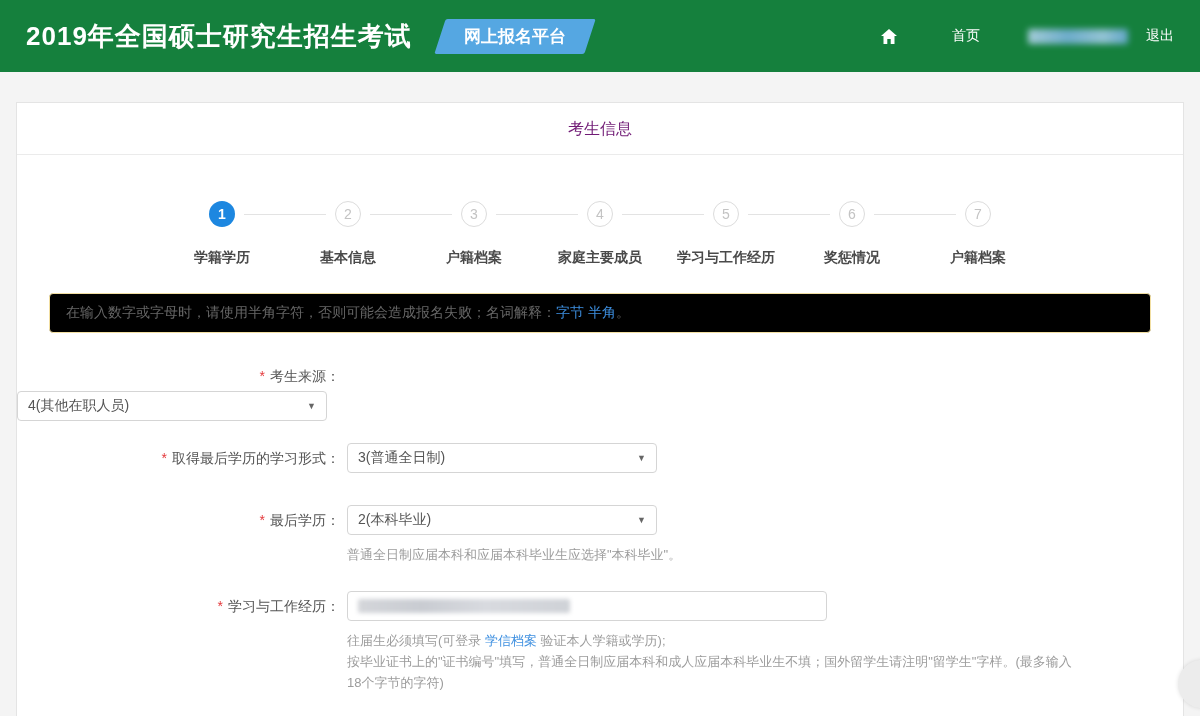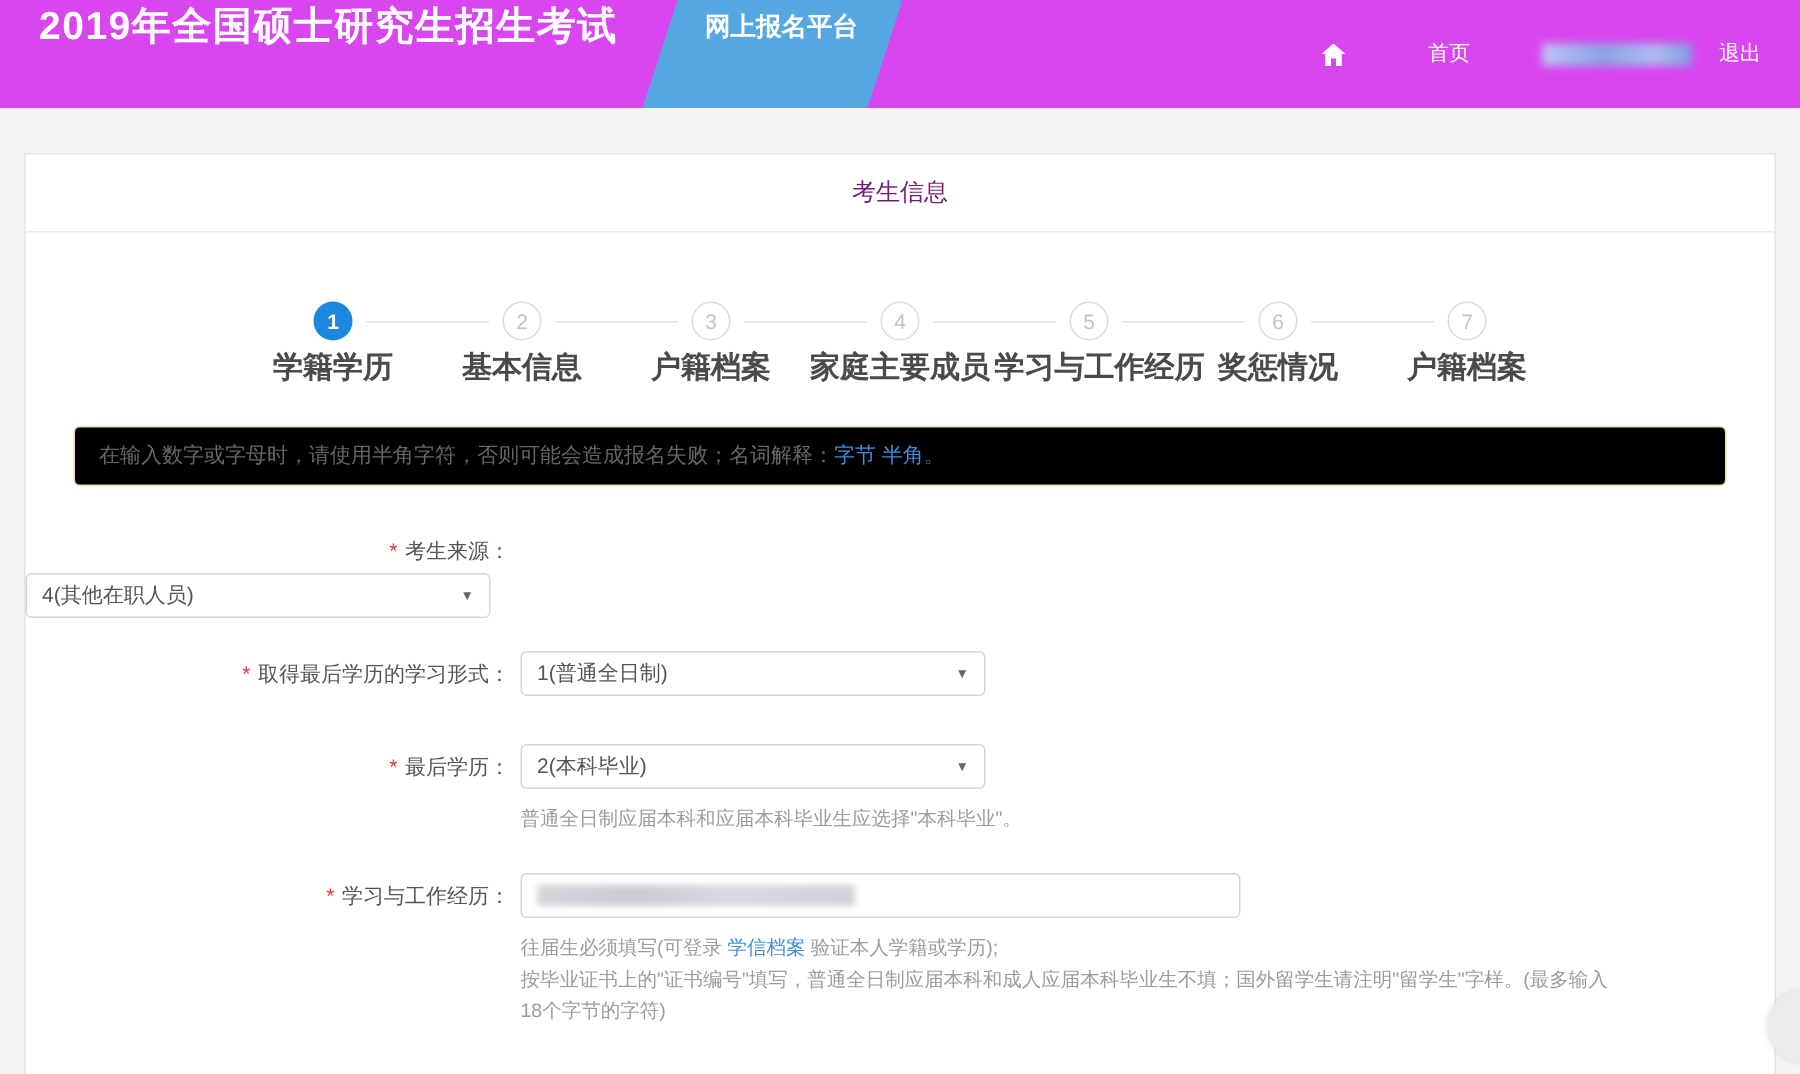--- a/index.html
+++ b/index.html
@@ -4,22 +4,22 @@
 <style>
   * { box-sizing: border-box; margin: 0; padding: 0; }
   html, body { width: 1200px; height: 716px; overflow: hidden; }
   body {
     background: #f4f4f4;
     font-family: "Liberation Sans", "DejaVu Sans", sans-serif;
     position: relative;
   }
   
   .topbar {
-    height: 72px; background: #d946ef;
-    display: flex; 
+    height: 72px; background: #15803d;
+    display: flex; align-items: center;
     padding: 0 26px;
   }
   .brand-title {
     color: #fff; font-size: 26px; font-weight: bold; letter-spacing: 1px;
     white-space: nowrap;
   }
   .brand-badge {
     margin-left: 28px; background: #55a7e2; padding: 6px 24px;
     transform: skewX(-18deg); border-radius: 2px;
   }
@@ -61,21 +61,21 @@
   .step.active .step-circle {
     background: #1d87e0; border-color: #1d87e0; color: #fff; font-weight: bold;
     line-height: 26px; border: none;
   }
   .step:not(:last-child)::after {
     content: ""; position: absolute; top: 13px;
     left: calc(50% + 22px); width: calc(100% - 44px);
     height: 1px; background: #e3e3e3; z-index: 1;
   }
   .step-label {
-    margin-top: 4px; font-size: 20px; font-weight: bold;
+    margin-top: 22px; font-size: 14px; font-weight: bold;
     color: #4a4a4a; white-space: nowrap;
   }
 
   
   .notice {
     margin: 26px 32px 0; background: #000000;
     border: 1px solid #f2dfa2; border-radius: 4px;
     padding: 10px 16px; font-size: 14px; color: #666;
   }
   .notice a, .helper a { color: #3d8fe0; text-decoration: none; cursor: pointer; }
@@ -187,21 +187,21 @@
           <span>4(其他在职人员)</span>
           <span class="select-arrow">▼</span>
         </div>
       </div>
     </div>
 
     <div class="form-row mb2">
       <div class="form-label"><span class="req">*</span><span>取得最后学历的学习形式：</span></div>
       <div class="control-col">
         <div class="select-box">
-          <span>1(普通全日制)</span>
+          <span>3(普通全日制)</span>
           <span class="select-arrow">▼</span>
         </div>
       </div>
     </div>
 
     <div class="form-row mb3">
       <div class="form-label"><span class="req">*</span><span>最后学历：</span></div>
       <div class="control-col">
         <div class="select-box">
           <span>2(本科毕业)</span>

